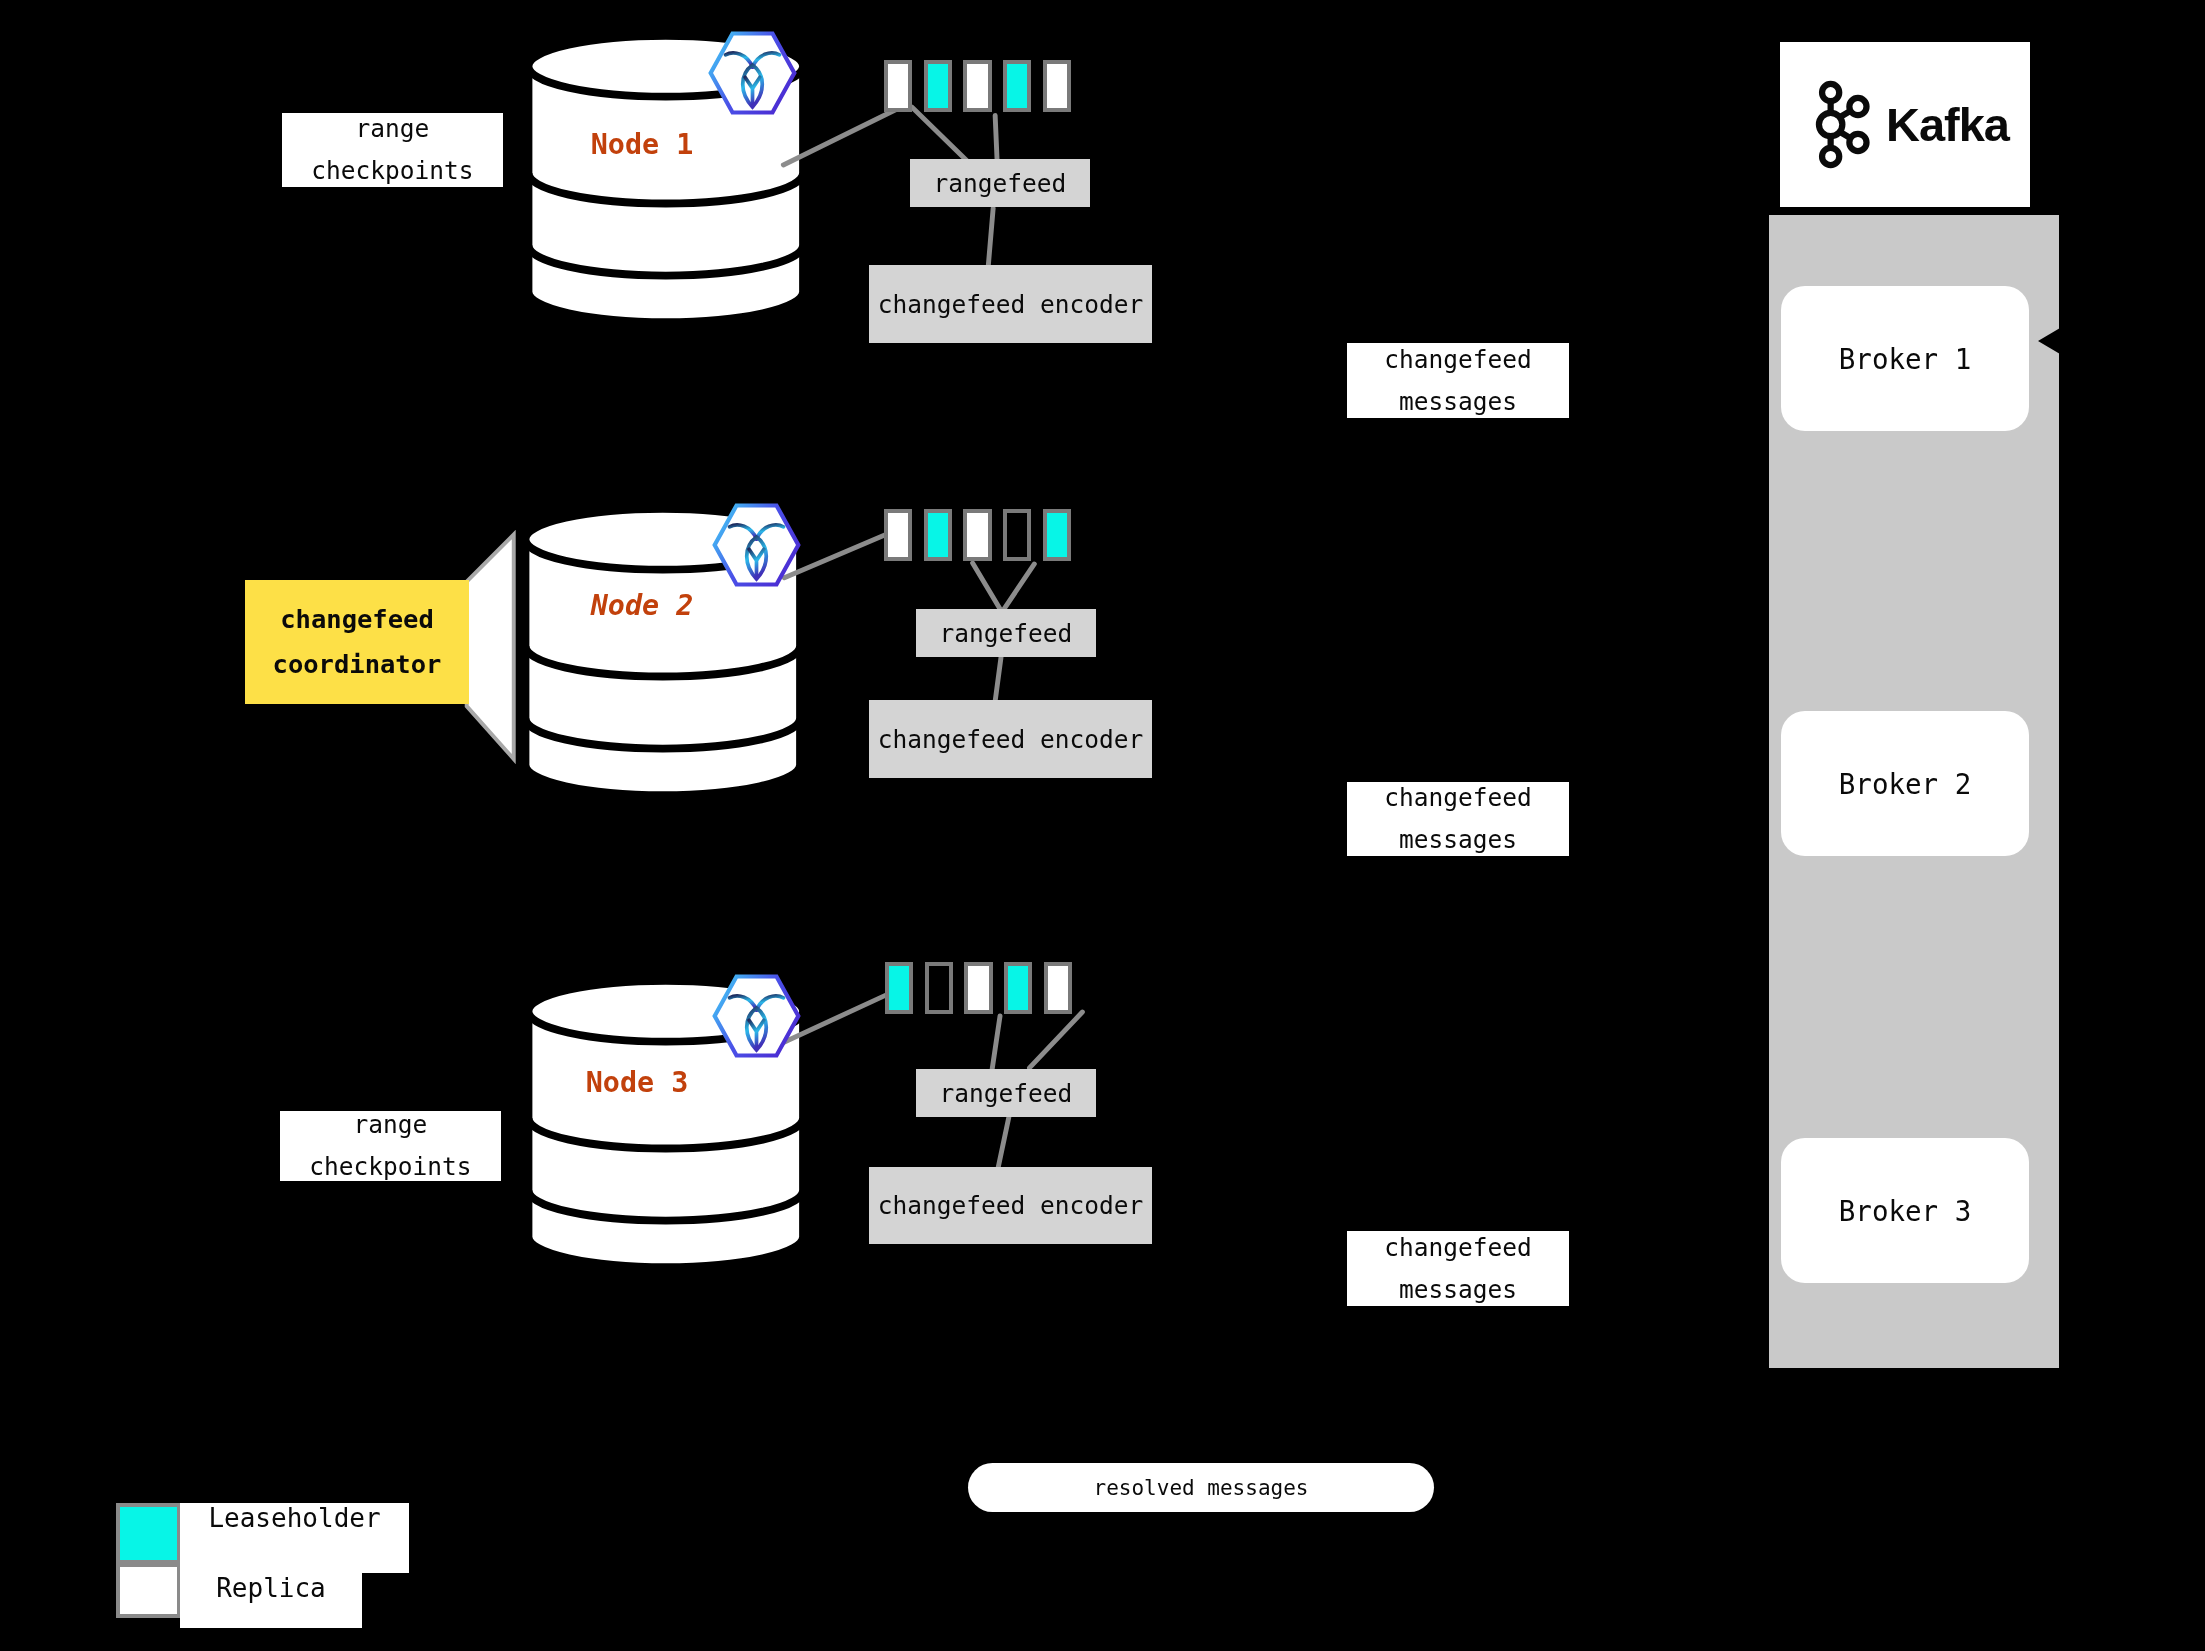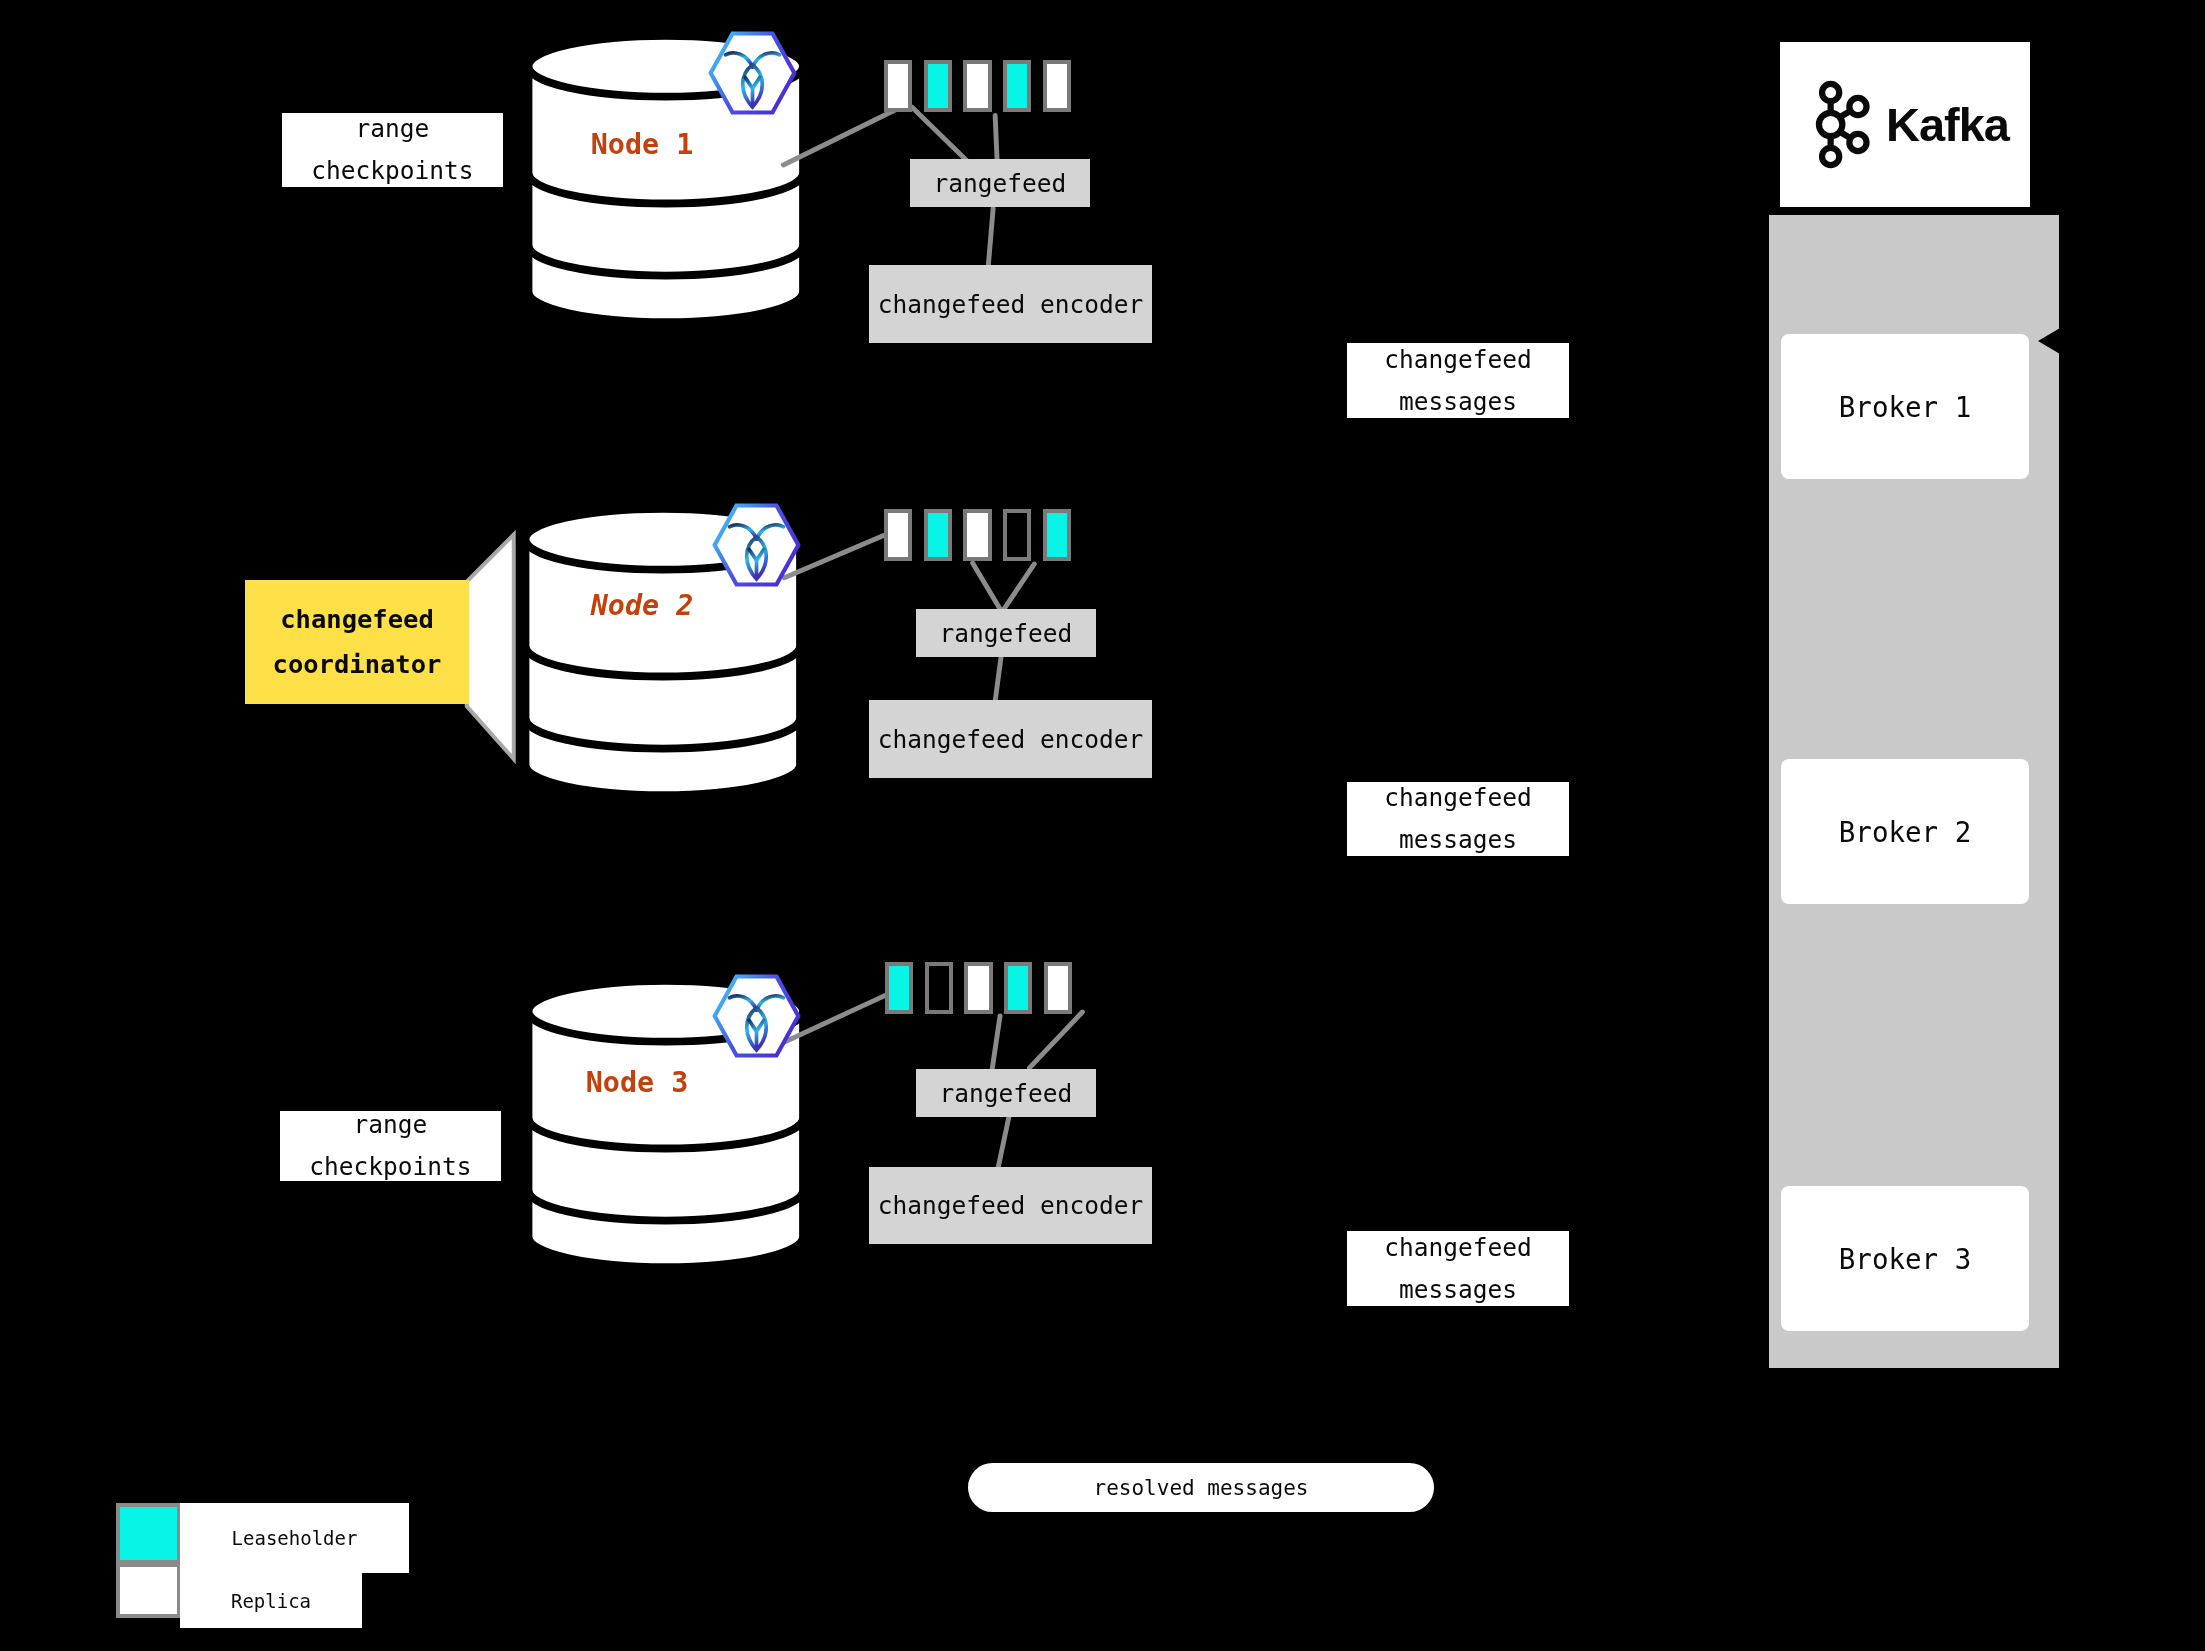--- a/index.html
+++ b/index.html
@@ -20,30 +20,30 @@
   .range-row{position:absolute;display:flex;gap:11.3px;}
   .range-sq{width:28.4px;height:52px;border:4.4px solid #7a7a7a;box-sizing:border-box;background:transparent;}
   .range-sq.leaseholder{background:#07f5e7;}
   .range-sq.replica{background:#ffffff;}
   .range-sq.empty{background:transparent;}
   
   .kafka-column{position:absolute;left:1769px;top:215px;width:290px;height:1153px;background:#c9c9c9;}
   .kafka-box{position:absolute;left:1780px;top:42px;width:250px;height:165px;background:#ffffff;
              display:flex;align-items:center;justify-content:center;gap:6.9px;}
   .kafka-title{font-family:"Liberation Sans",sans-serif;font-weight:bold;font-size:47px;color:#0a0a0a;letter-spacing:-1px;}
-  .broker{position:absolute;left:1781px;width:248px;height:145px;background:#ffffff;border-radius:8px;
-          display:flex;align-items:center;justify-content:center;font-size:27.5px;color:#0a0a0a;margin-top:48px;}
+  .broker{position:absolute;left:1781px;width:248px;height:145px;background:#ffffff;border-radius:24px;
+          display:flex;align-items:center;justify-content:center;font-size:27.5px;color:#0a0a0a;}
   .arrowhead-left{position:absolute;left:2038px;top:328px;width:0;height:0;
                   border-top:13.2px solid transparent;border-bottom:13.2px solid transparent;border-right:22.6px solid #000;}
   
   .pill{position:absolute;left:968px;top:1463px;width:466px;height:49px;background:#ffffff;border-radius:29px;
         display:flex;align-items:center;justify-content:center;font-size:21px;}
   
   .legend-swatch{position:absolute;left:116px;width:65px;border:4.9px solid #8a8a8a;box-sizing:border-box;}
-  .legend-label{position:absolute;background:#ffffff;display:flex;align-items:center;justify-content:center;font-size:19px;}
+  .legend-label{position:absolute;background:#ffffff;display:flex;justify-content:center;font-size:26px;}
   .coordinator{position:absolute;left:245px;top:580px;width:224px;height:124px;background:#fde047;
                font-weight:bold;font-size:25.5px;line-height:45px;display:flex;align-items:center;justify-content:center;}
 </style>
 </head>
 <body>
 
 <div id="stage">
 
   <svg width="0" height="0" class="abs">
     <defs>

